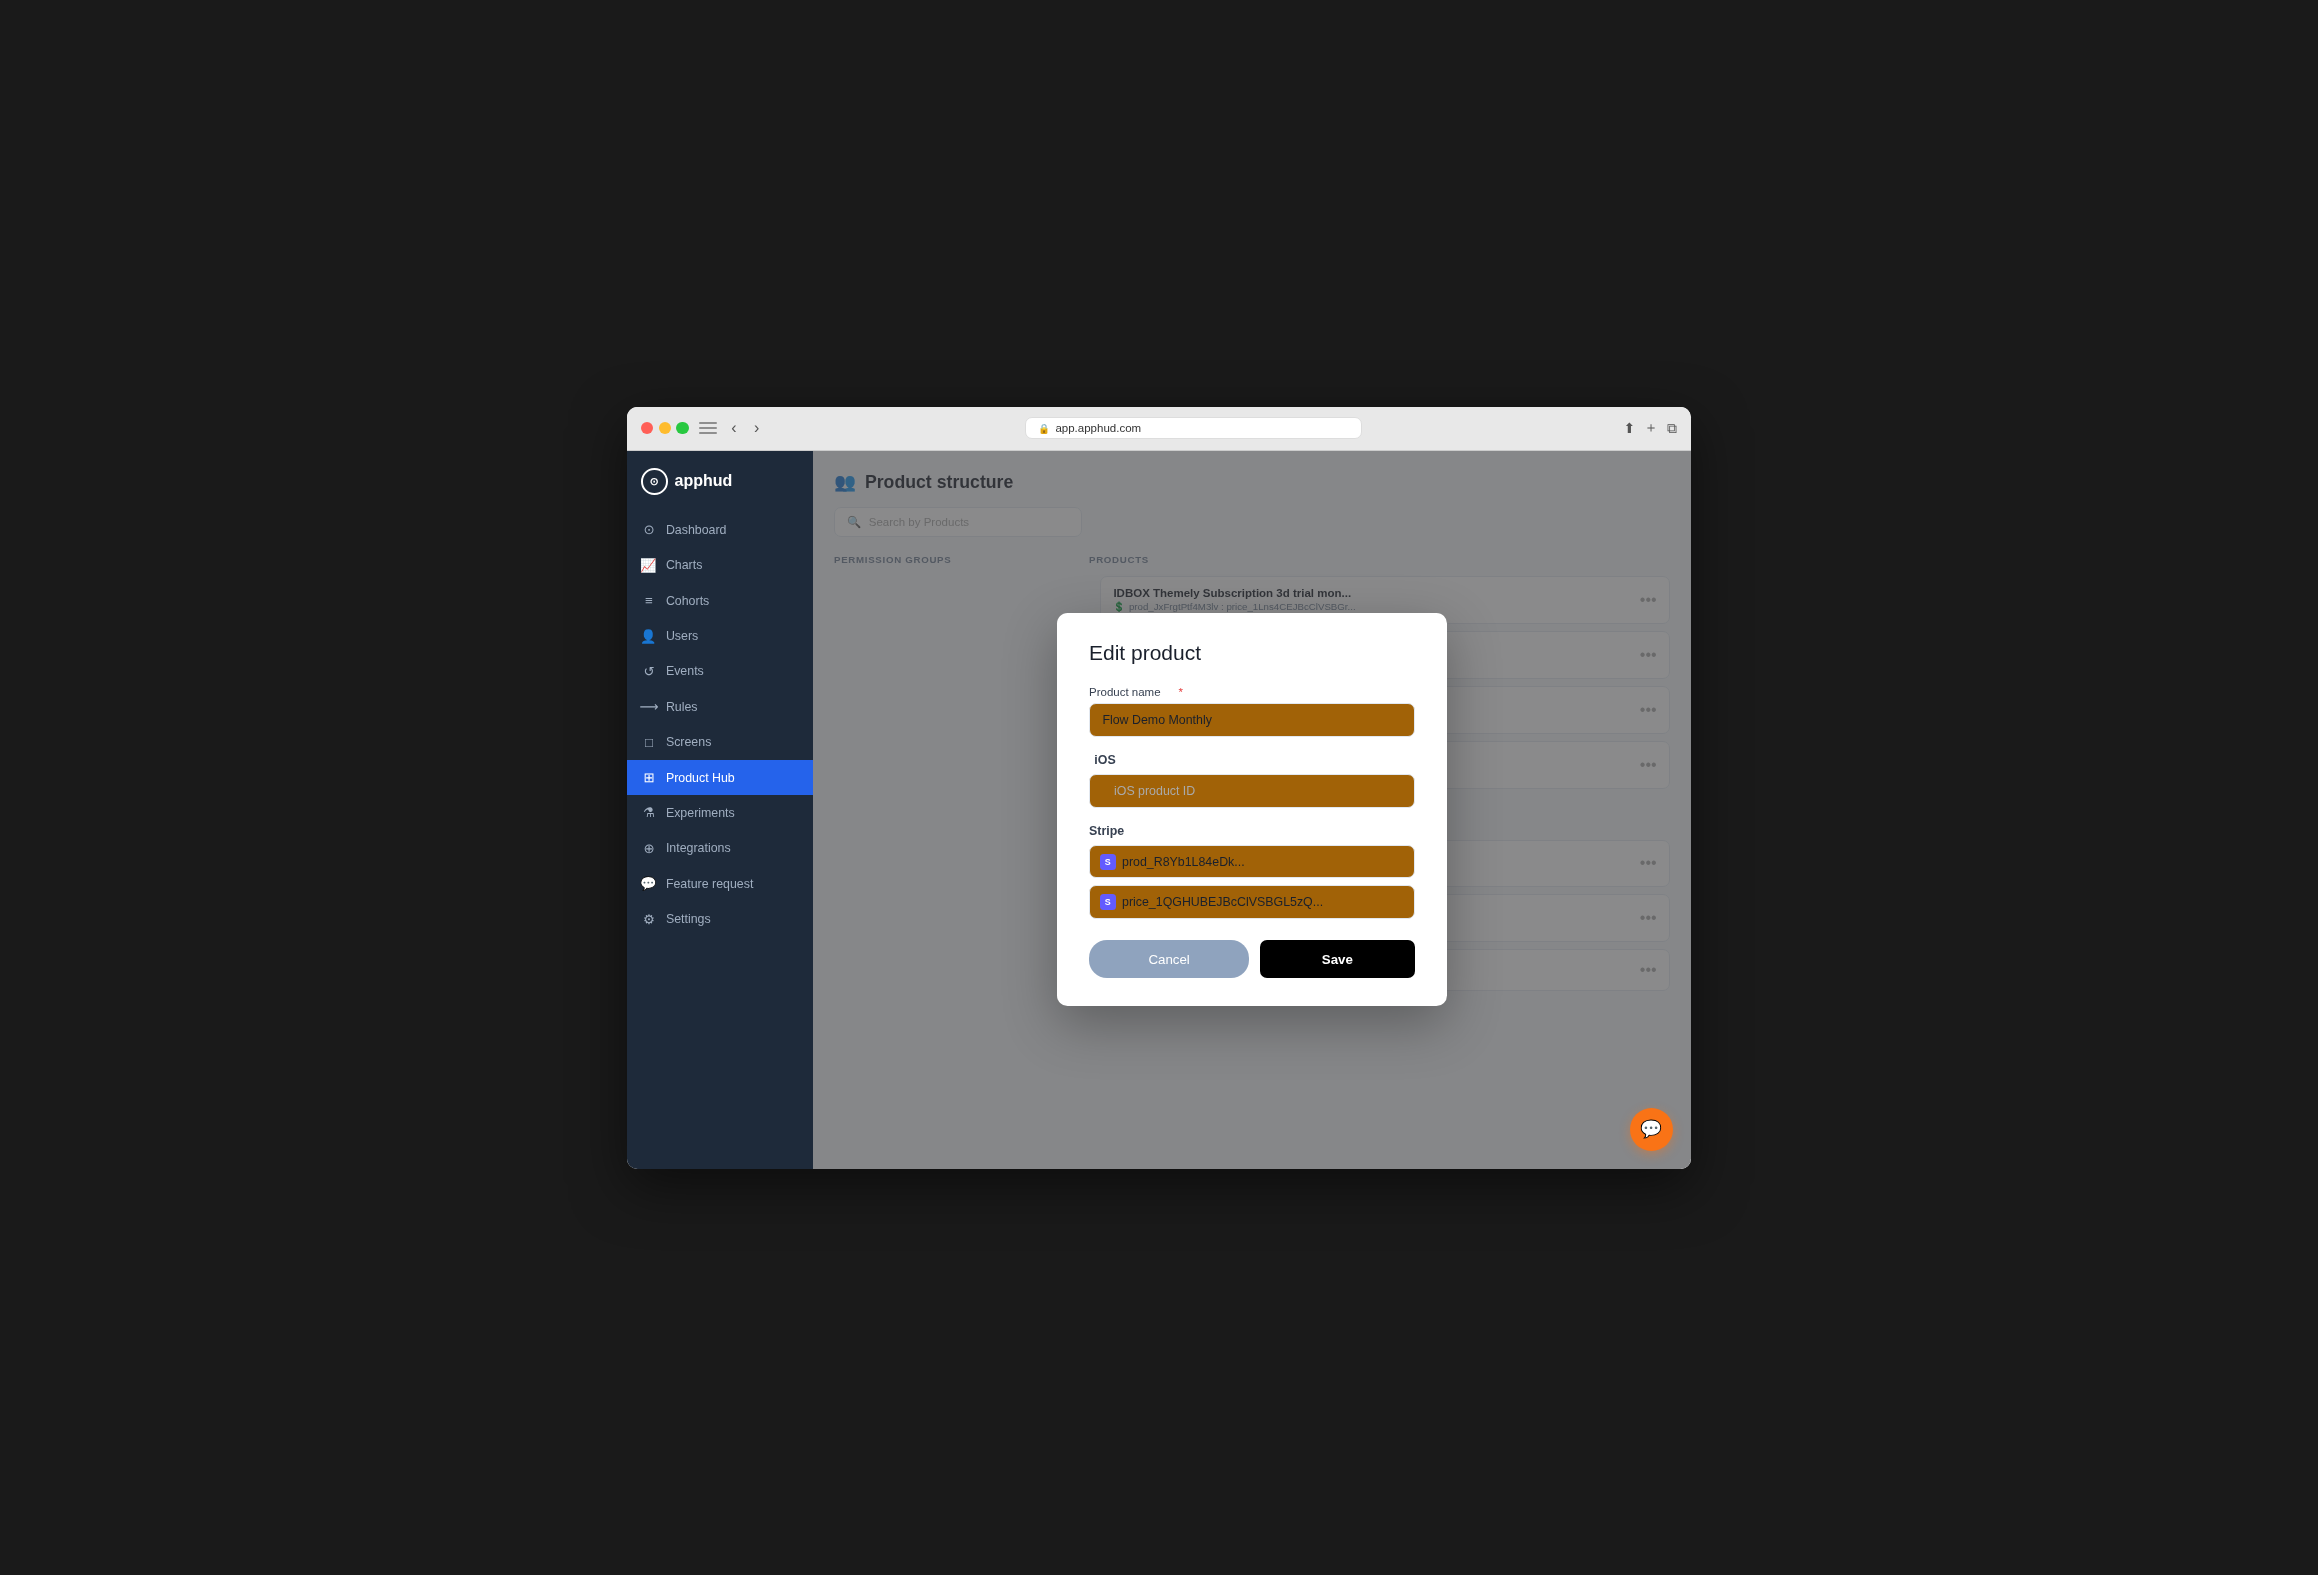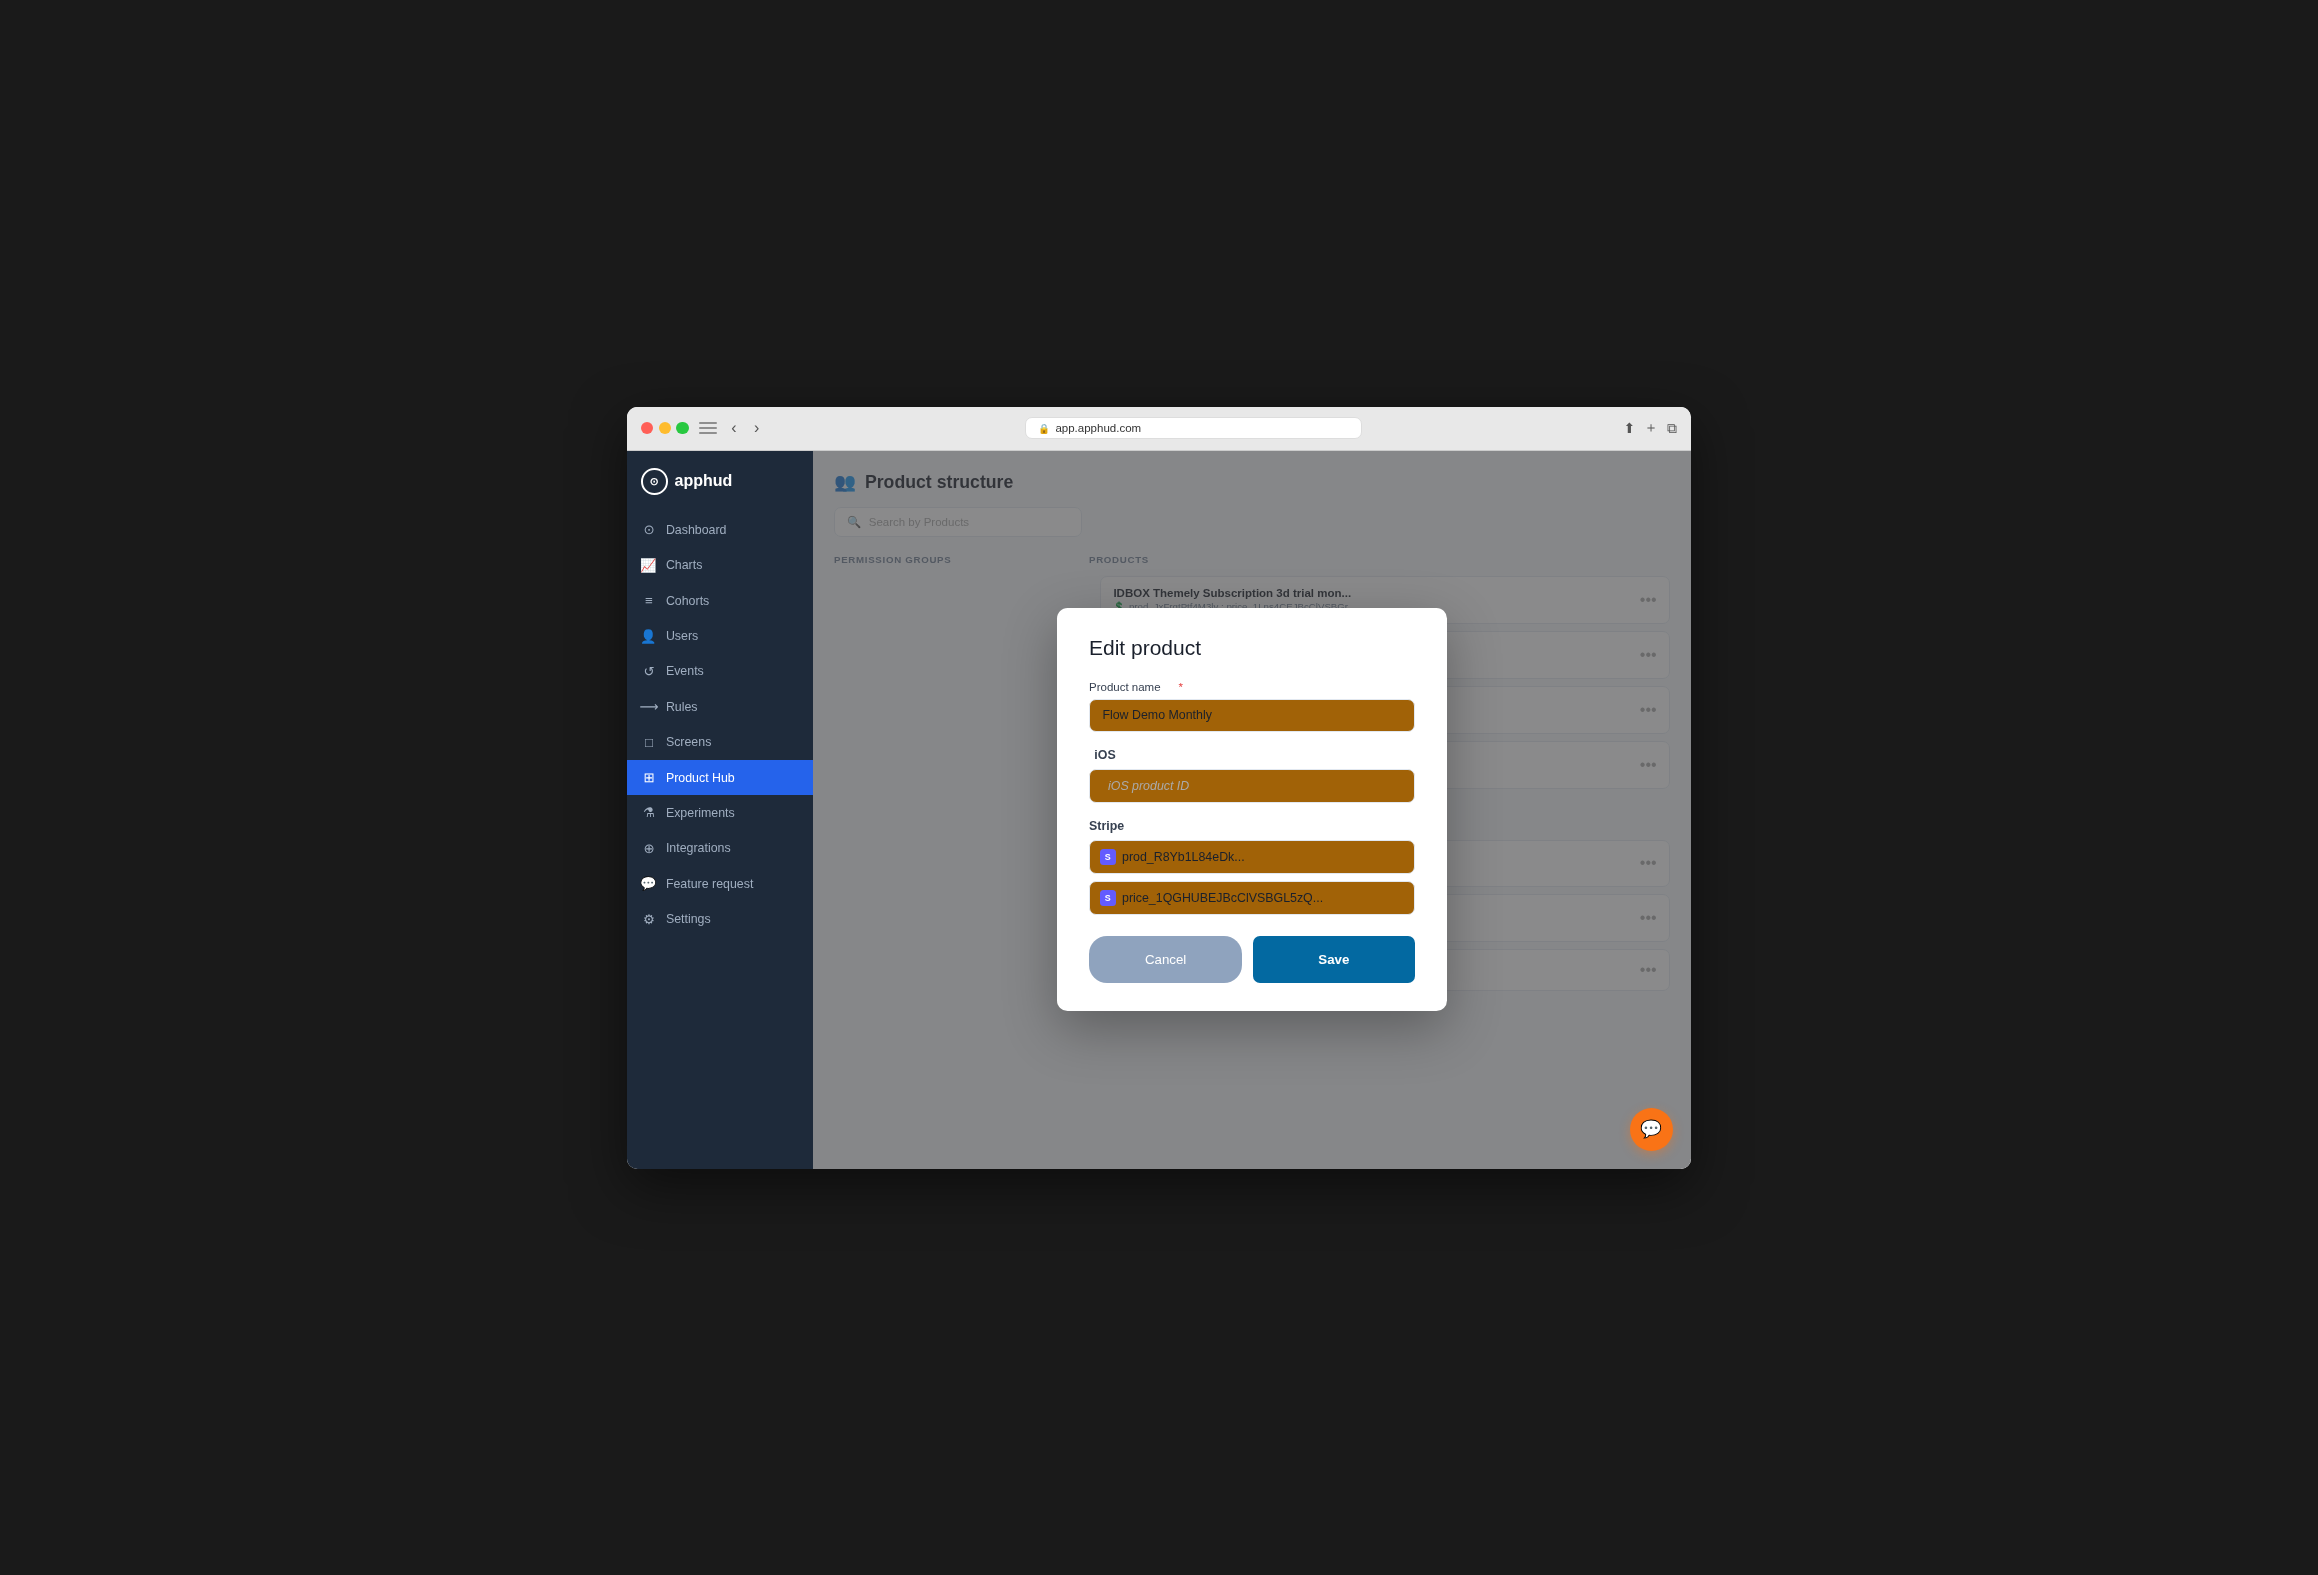--- a/index.html
+++ b/index.html
@@ -347,22 +347,22 @@
       background: #8fa3be;
       color: #fff;
       border: none;
       border-radius: 18px;
       font-size: 13.3px;
       font-weight: 400;
       cursor: pointer;
     }
     .btn-save {
       flex: 1;
-      padding: 16px;
-      background: #0369a1;
+      padding: 9px;
+      background: #000000;
       color: #fff;
       border: none;
       border-radius: 7px;
       font-size: 13.3px;
       font-weight: 600;
       cursor: pointer;
     }
 
     
     .chat-btn {
@@ -573,21 +573,21 @@
           </div>
 
 
           <div class="form-group">
             <div class="section-label">
               <span class="apple-icon"></span>
               <span>iOS</span>
             </div>
             <div class="input-with-icon">
               <span class="icon-prefix" style="font-size:12.4px;"></span>
-              <input class="form-input" type="text" style="padding-left: 18px; font-style: italic;" placeholder="iOS product ID">
+              <input class="form-input" type="text" style="padding-left: 24px;" placeholder="iOS product ID">
             </div>
           </div>
 
           <div class="form-group">
             <div class="section-label">
               <span>Stripe</span>
             </div>
             <div class="input-with-icon" style="margin-bottom:7px;">
               <span class="icon-prefix" style="width:16px;height:16px;background:#635bff;border-radius:3.5px;display:flex;align-items:center;justify-content:center;color:#fff;font-size:8.9px;font-weight:700;">S</span>
               <input class="form-input" type="text" style="padding-left: 32px;" value="prod_R8Yb1L84eDk...">

